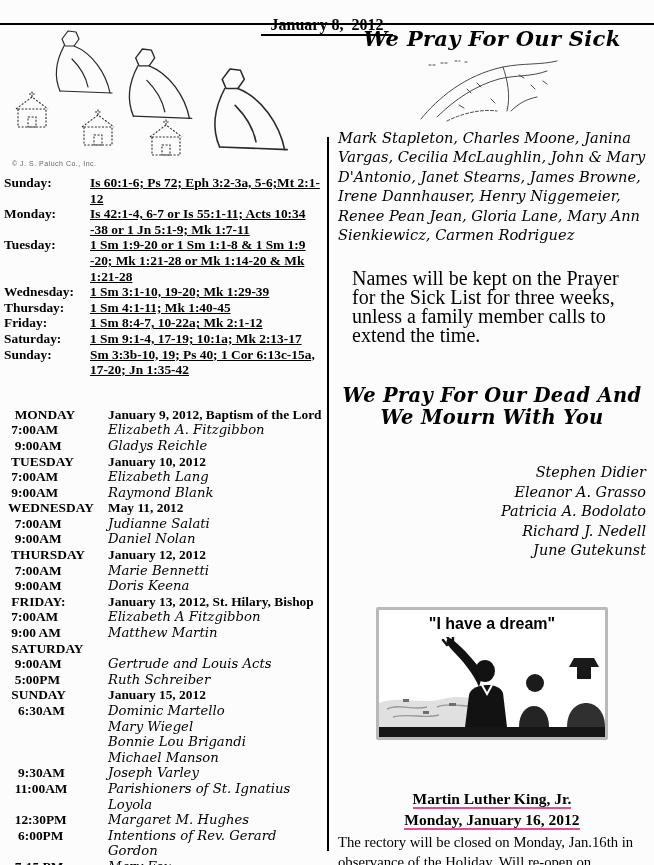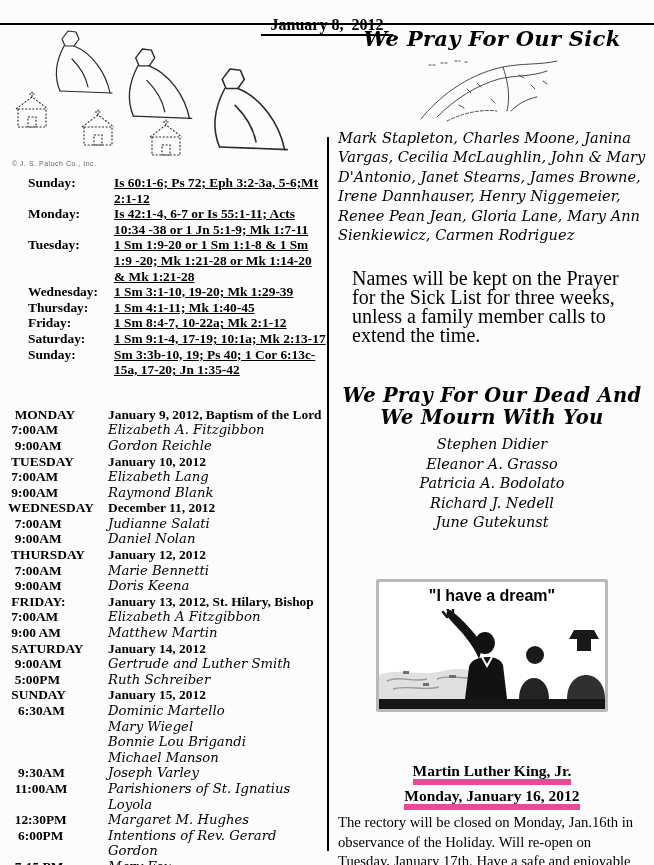--- a/index.html
+++ b/index.html
@@ -15,21 +15,21 @@
     border-bottom:2px solid #000;padding:0 10px 0 10px;line-height:19px;
   }
   .top-rule{position:absolute;top:23px;left:0;width:654px;height:0;border-top:2px solid #000;}
   .col-divider{position:absolute;left:327px;top:137px;width:2px;height:714px;background:#000;}
 
   
   .left-col{position:absolute;left:2px;top:27px;width:324px;}
   .clipart{display:block;margin:2px 0 0 6px;}
   .credit{font-size:7px;color:#666;margin:1px 0 0 10px;letter-spacing:.5px;font-family:"Liberation Sans",sans-serif;}
   .readings{margin-top:8px;font-weight:bold;font-size:13.4px;line-height:15.6px;}
-  .read-row{display:flex;margin-left:24px;}
+  .read-row{display:flex;}
   .read-day{width:86px;flex:0 0 86px;padding-left:2px;}
   .read-text{width:236px;flex:1;text-decoration:underline;}
   .schedule{margin-top:29px;font-size:13.4px;line-height:15.6px;}
   .sched-row{display:flex;}
   .sched-c1{width:100px;flex:0 0 100px;font-weight:bold;white-space:pre;padding-left:6px;}
   .sched-c2{flex:1;}
   .sched-row.day .sched-c2{font-weight:bold;}
   .sched-row.mass .sched-c2{
     font-family:"DejaVu Serif",serif;font-style:italic;font-size:13.2px;
   }
@@ -41,36 +41,36 @@
     letter-spacing:.3px;text-align:center;
   }
   .sick-title{font-size:21px;line-height:24px;}
   .sketch{display:block;margin:4px auto 0 auto;}
   .sick-names{
     margin-top:1px;font-family:"DejaVu Serif",serif;font-style:italic;
     font-size:14.6px;line-height:19.4px;
   }
   .sick-note{margin:25px 8px 0 14px;font-size:20px;line-height:19px;}
   .dead-title{margin-top:40px;font-size:19.5px;line-height:21.5px;}
-  .dead-names{margin-top:7px;text-align:center;}
+  .dead-names{margin-top:35px;text-align:right;}
   .dead-name{
     font-family:"DejaVu Serif",serif;font-style:italic;
     font-size:14.4px;line-height:19.4px;
   }
   .mlk-photo{
     margin:47px auto 0 auto;width:226px;height:127px;background:#fff;
     border:3px solid #b9b9b9;border-radius:2px;position:relative;overflow:hidden;
   }
   .mlk-caption{
     text-align:center;font-family:"Liberation Sans",sans-serif;
     font-weight:bold;font-size:16px;line-height:22px;margin-top:3px;
   }
   .mlk-svg{position:absolute;left:0;bottom:0;}
   .mlk-head{margin-top:48px;text-align:center;font-weight:bold;font-size:15.5px;line-height:21px;}
-  .mlk-head .u{display:inline-block;border-bottom:6px solid #ec4899;line-height:17px;}
+  .mlk-head .u{display:inline-block;border-bottom:2px solid #ec4899;line-height:17px;}
   .mlk-body{margin-top:3px;font-size:14.7px;line-height:19.3px;}
 </style>
 </head>
 <body>
 
 <div class="page-header">
   <span>January 8,  2012</span>
 </div>
 <div class="top-rule"></div>
 <div class="col-divider"></div>
@@ -165,41 +165,41 @@
         <div class="sched-c2">January 9, 2012, Baptism of the Lord</div>
       </div>
 
       <div class="sched-row mass">
         <div class="sched-c1"> 7:00AM</div>
         <div class="sched-c2">Elizabeth A. Fitzgibbon</div>
       </div>
 
       <div class="sched-row mass">
         <div class="sched-c1">  9:00AM</div>
-        <div class="sched-c2">Gordon Reichle</div>
+        <div class="sched-c2">Gladys Reichle</div>
       </div>
 
       <div class="sched-row day">
         <div class="sched-c1"> TUESDAY</div>
         <div class="sched-c2">January 10, 2012</div>
       </div>
 
       <div class="sched-row mass">
         <div class="sched-c1"> 7:00AM</div>
         <div class="sched-c2">Elizabeth Lang</div>
       </div>
 
       <div class="sched-row mass">
         <div class="sched-c1"> 9:00AM</div>
         <div class="sched-c2">Raymond Blank</div>
       </div>
 
       <div class="sched-row day">
         <div class="sched-c1">WEDNESDAY</div>
-        <div class="sched-c2">December 11, 2012</div>
+        <div class="sched-c2">May 11, 2012</div>
       </div>
 
       <div class="sched-row mass">
         <div class="sched-c1">  7:00AM</div>
         <div class="sched-c2">Judianne Salati</div>
       </div>
 
       <div class="sched-row mass">
         <div class="sched-c1">  9:00AM</div>
         <div class="sched-c2">Daniel Nolan</div>
@@ -230,26 +230,25 @@
         <div class="sched-c2">Elizabeth A Fitzgibbon</div>
       </div>
 
       <div class="sched-row mass">
         <div class="sched-c1"> 9:00 AM</div>
         <div class="sched-c2">Matthew Martin</div>
       </div>
 
       <div class="sched-row day">
         <div class="sched-c1"> SATURDAY</div>
-        <div class="sched-c2">January 14, 2012</div>
       </div>
 
       <div class="sched-row mass">
         <div class="sched-c1">  9:00AM</div>
-        <div class="sched-c2">Gertrude and Luther Smith</div>
+        <div class="sched-c2">Gertrude and Louis Acts</div>
       </div>
 
       <div class="sched-row mass">
         <div class="sched-c1">  5:00PM</div>
         <div class="sched-c2">Ruth Schreiber</div>
       </div>
 
       <div class="sched-row day">
         <div class="sched-c1"> SUNDAY</div>
         <div class="sched-c2">January 15, 2012</div>

